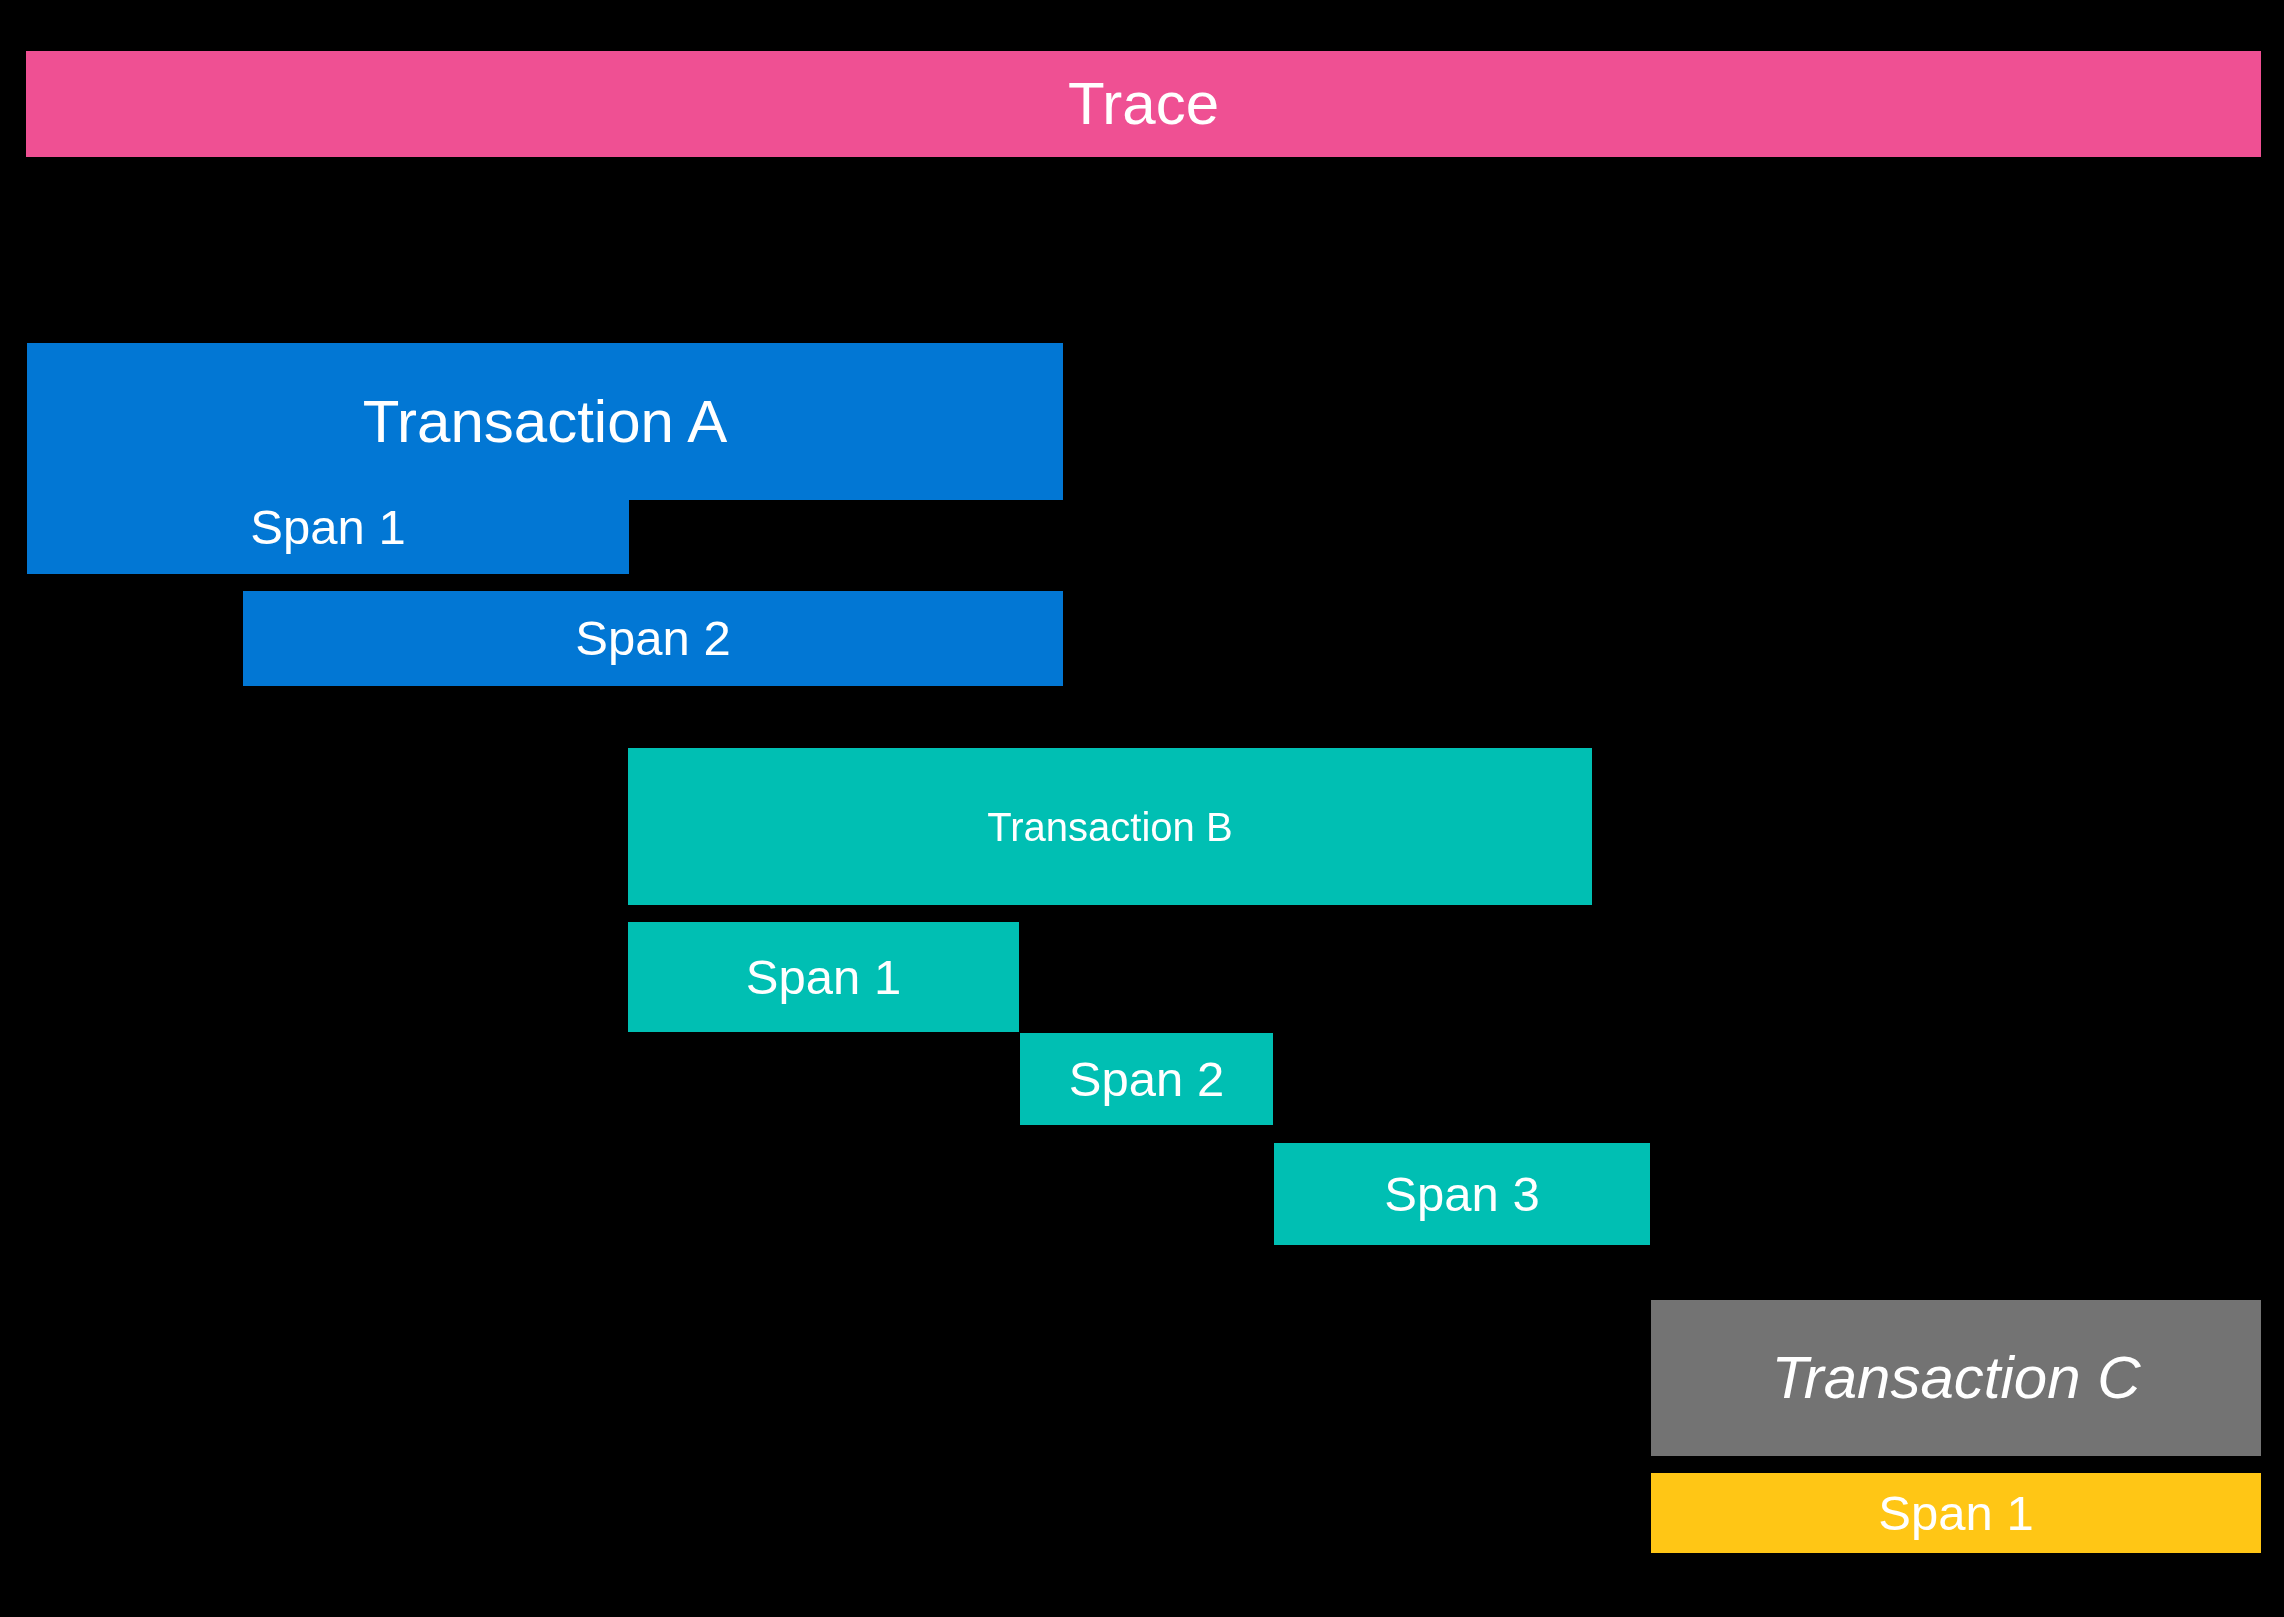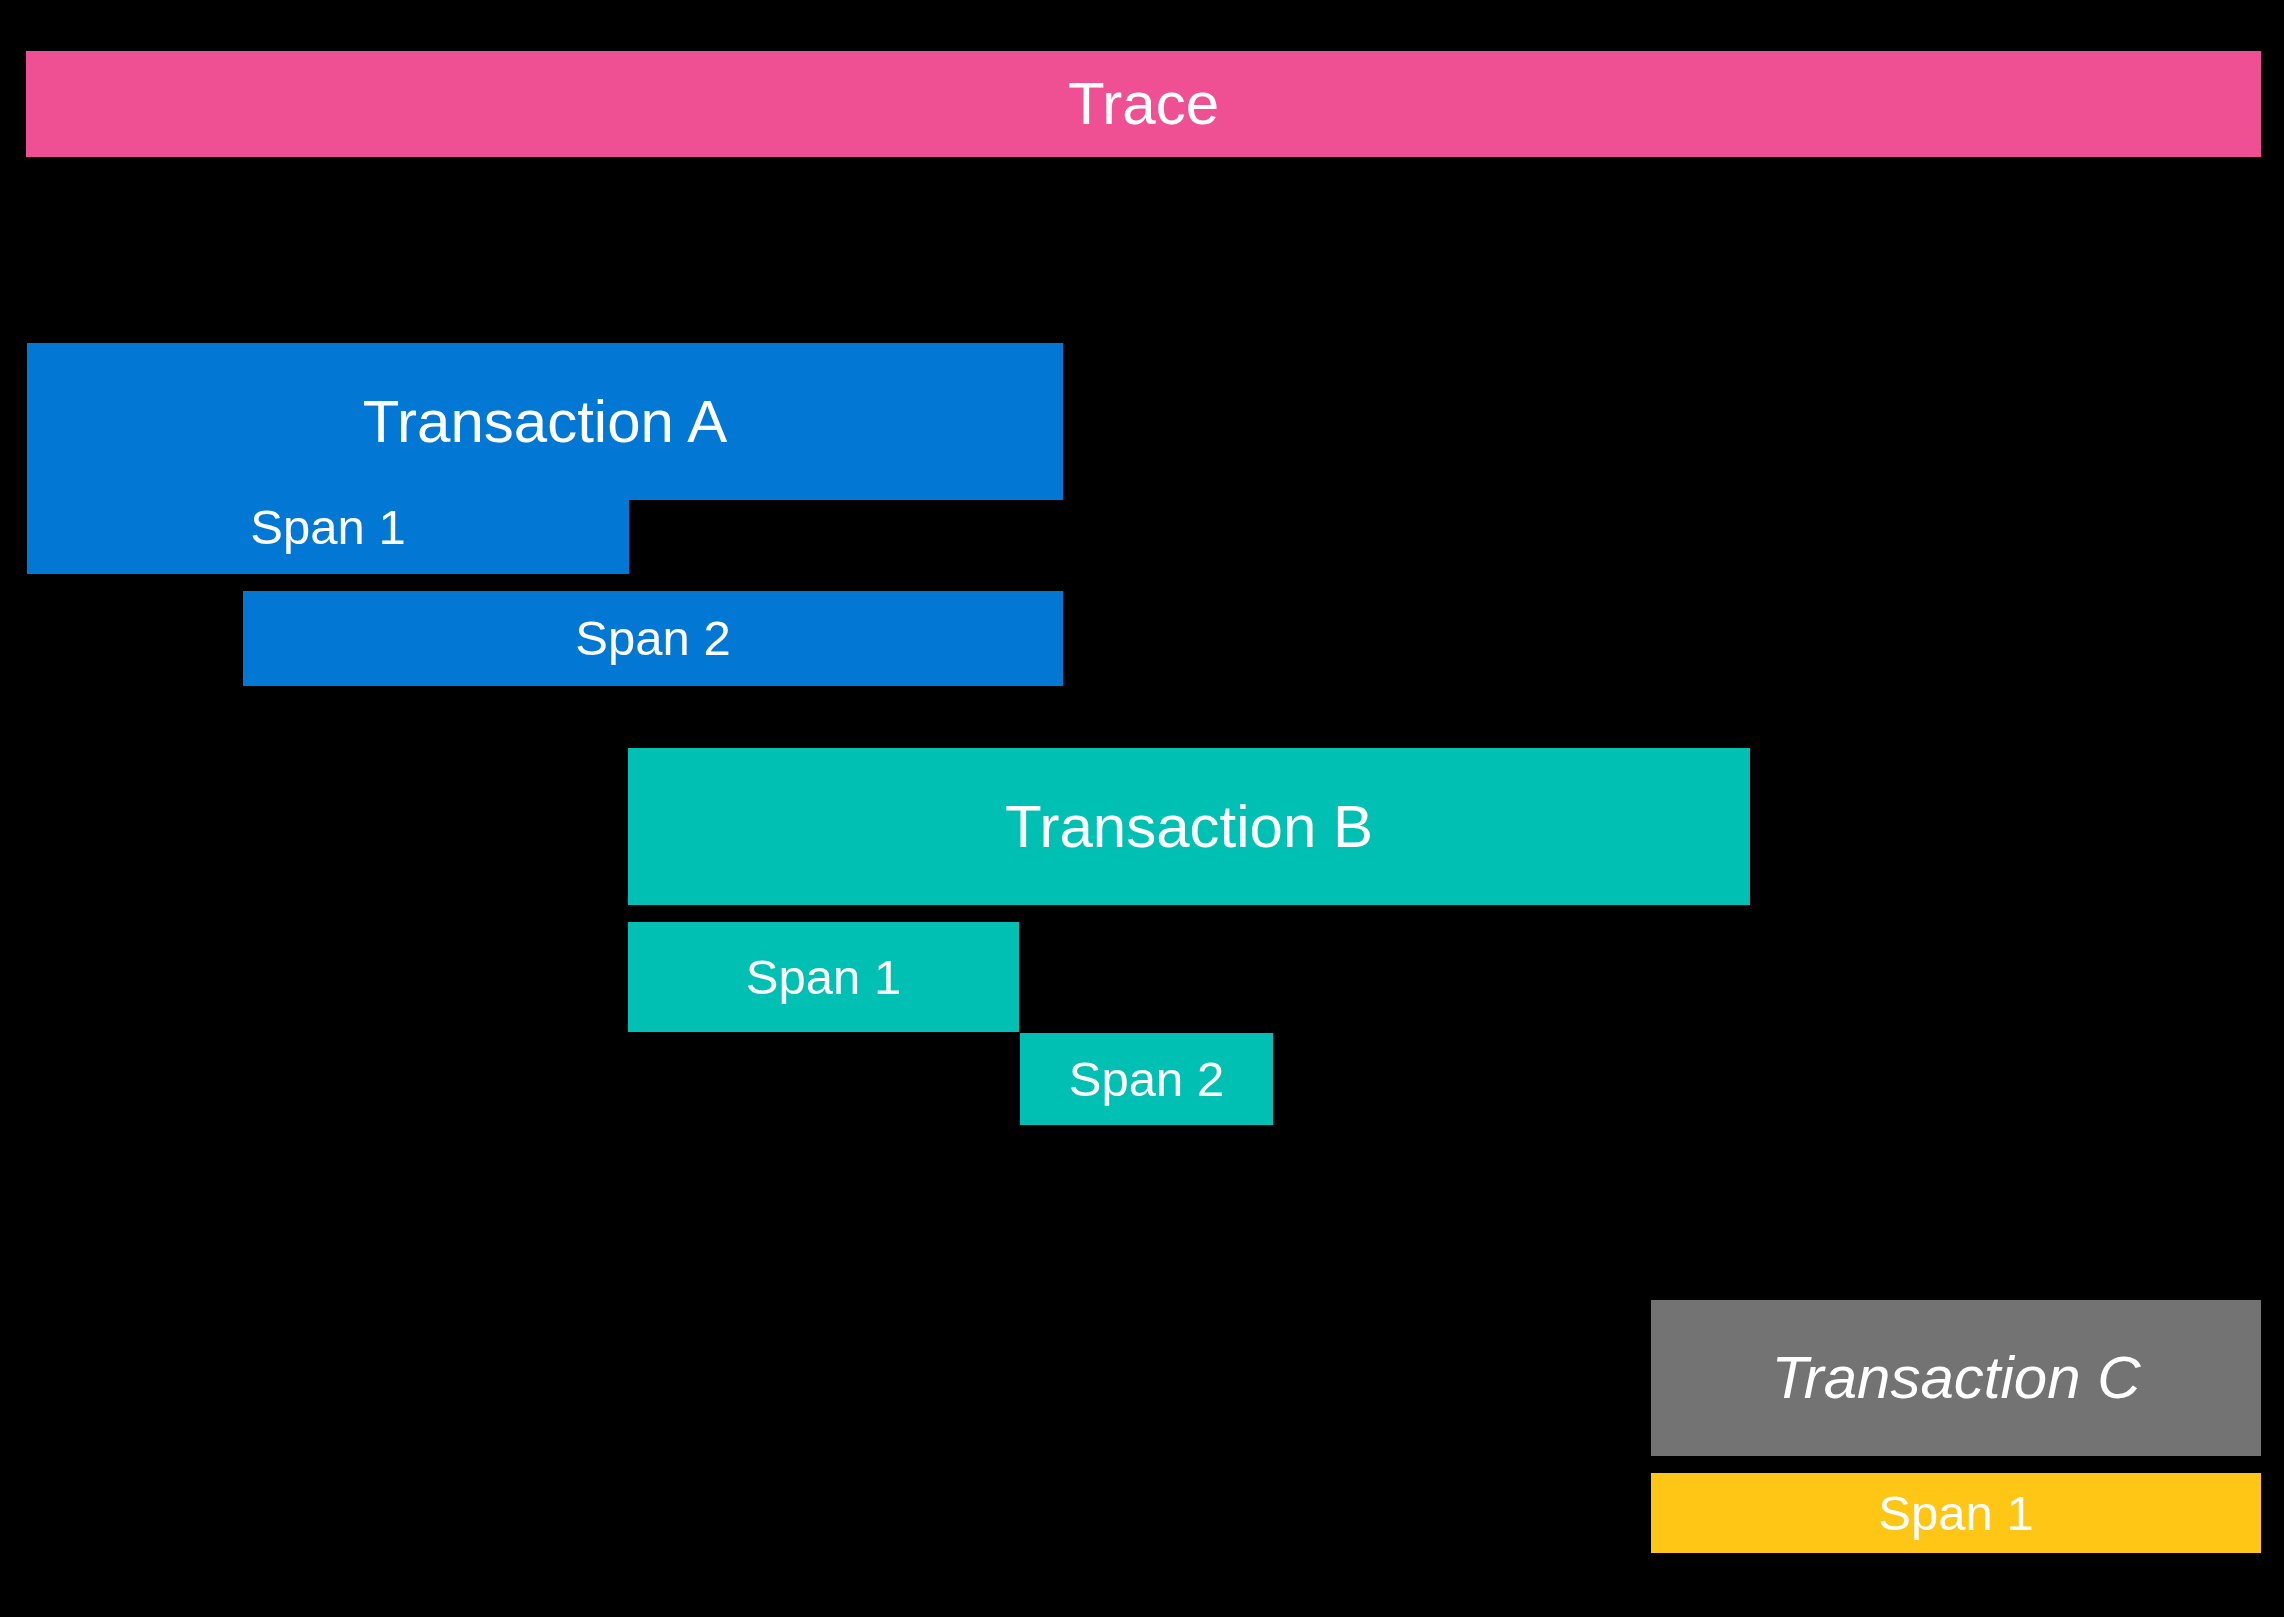--- a/index.html
+++ b/index.html
@@ -66,23 +66,23 @@
     top: 591px;
     width: 820px;
     height: 95px;
     font-size: 49px;
   }
 
   
   .bar-txn-b {
     left: 628px;
     top: 748px;
-    width: 1122px;
+    width: 964px;
     height: 157px;
-    font-size: 60px;
+    font-size: 40px;
   }
   .bar-b-span1 {
     left: 628px;
     top: 922px;
     width: 391px;
     height: 110px;
     font-size: 49px;
   }
   .bar-b-span2 {
     left: 1020px;
@@ -136,20 +136,23 @@
 
   <div class="bar bar-txn-b" style="background:#00bfb3;">
     <span class="bar-label">Transaction B</span>
   </div>
   <div class="bar bar-b-span1" style="background:#00bfb3;">
     <span class="bar-label">Span 1</span>
   </div>
   <div class="bar bar-b-span2" style="background:#00bfb3;">
     <span class="bar-label">Span 2</span>
   </div>
+  <div class="bar bar-b-span3" style="background:#00bfb3;">
+    <span class="bar-label">Span 3</span>
+  </div>
 
   <div class="bar bar-txn-c" style="background:#737373;font-style:italic;">
     <span class="bar-label">Transaction C</span>
   </div>
   <div class="bar bar-c-span1" style="background:#ffc615;">
     <span class="bar-label">Span 1</span>
   </div>
 
 </div>
 

